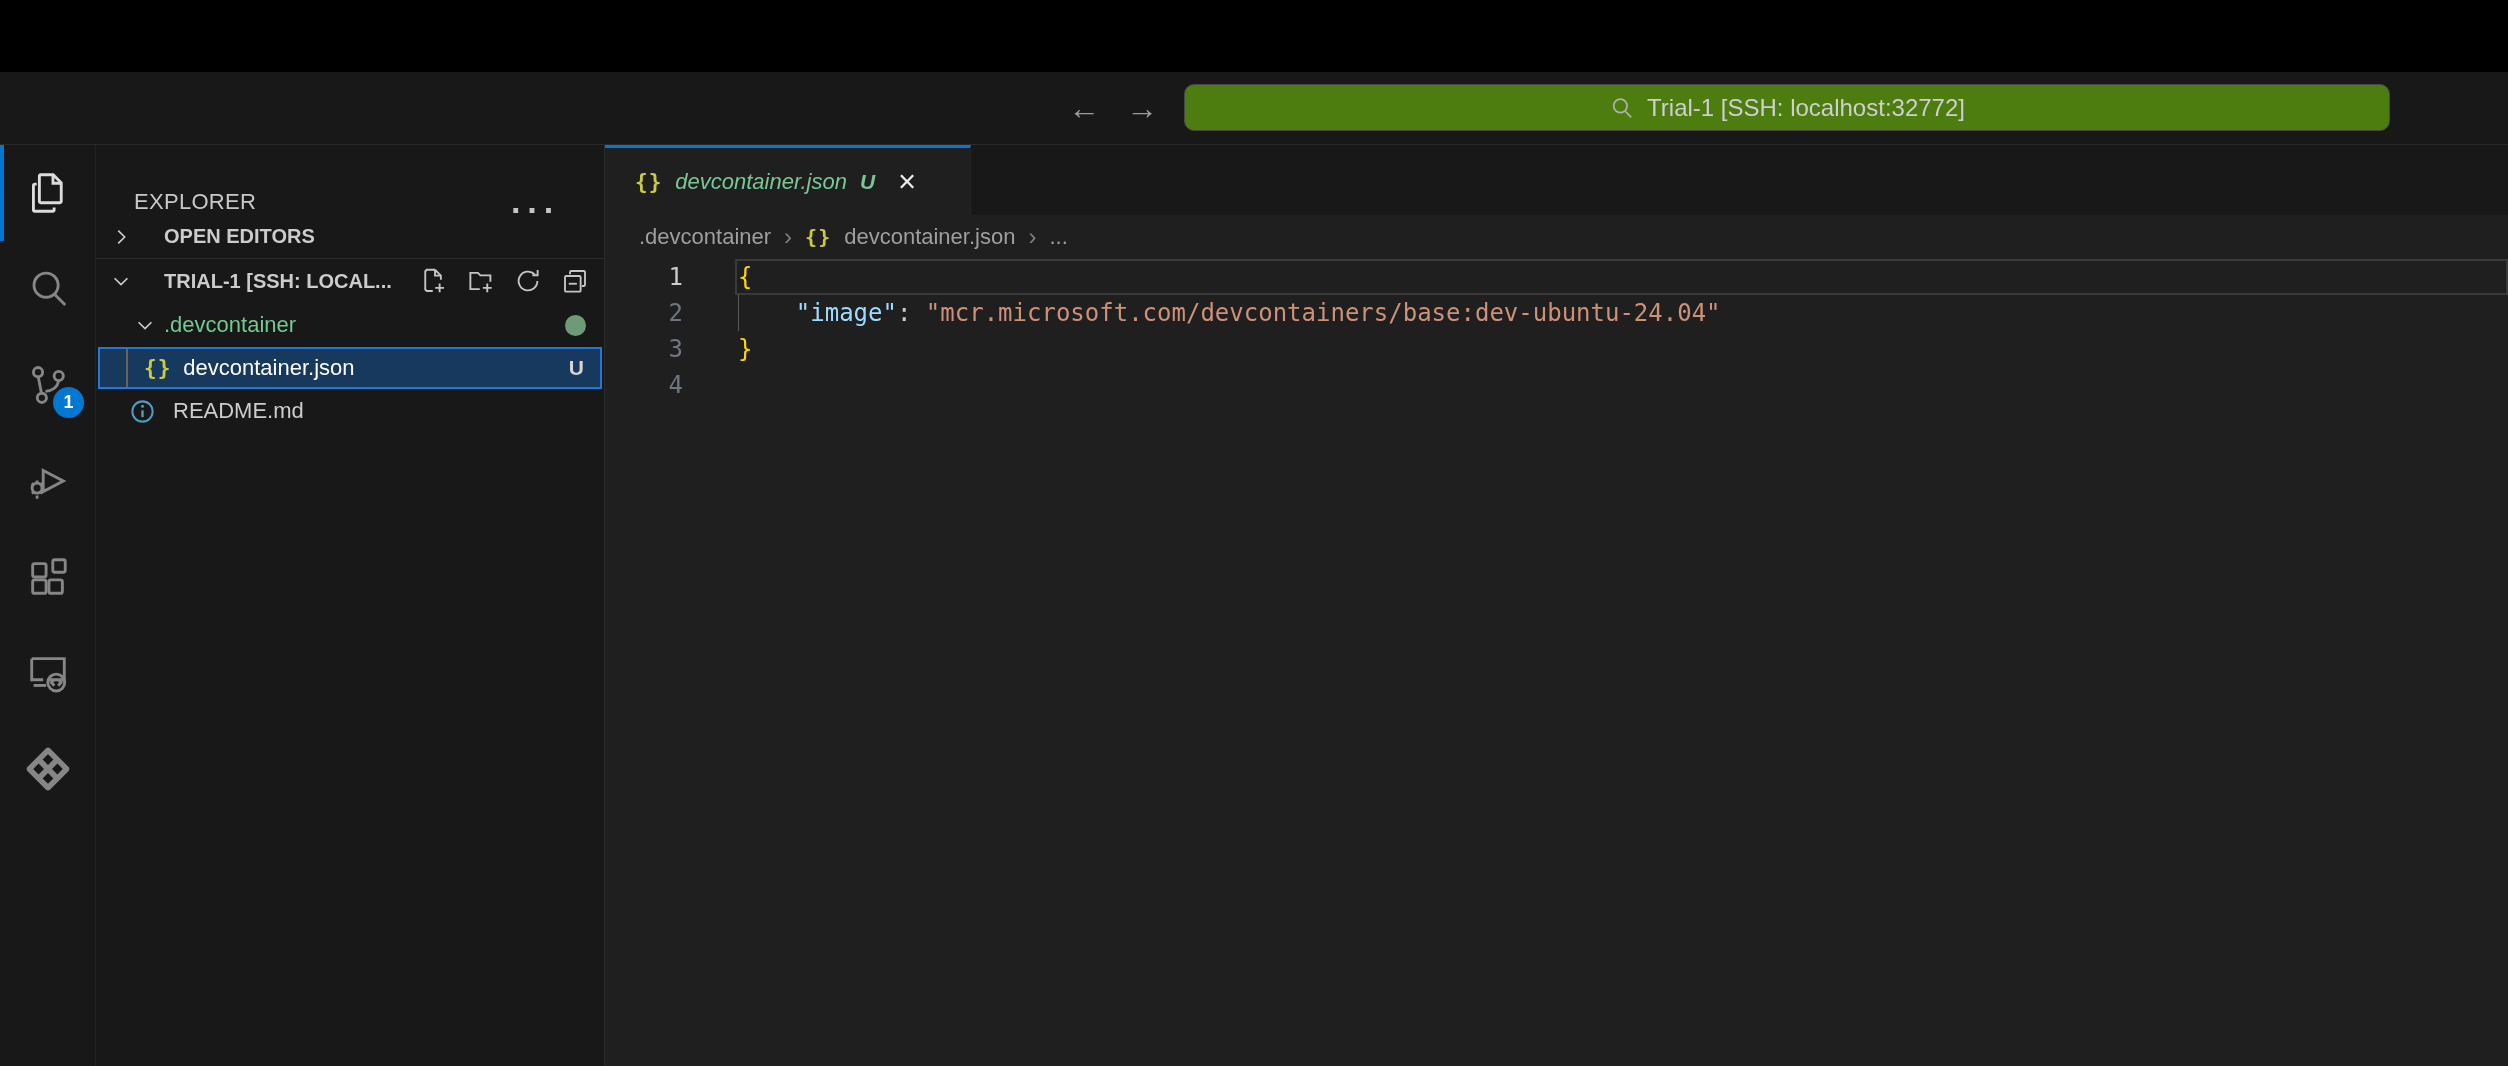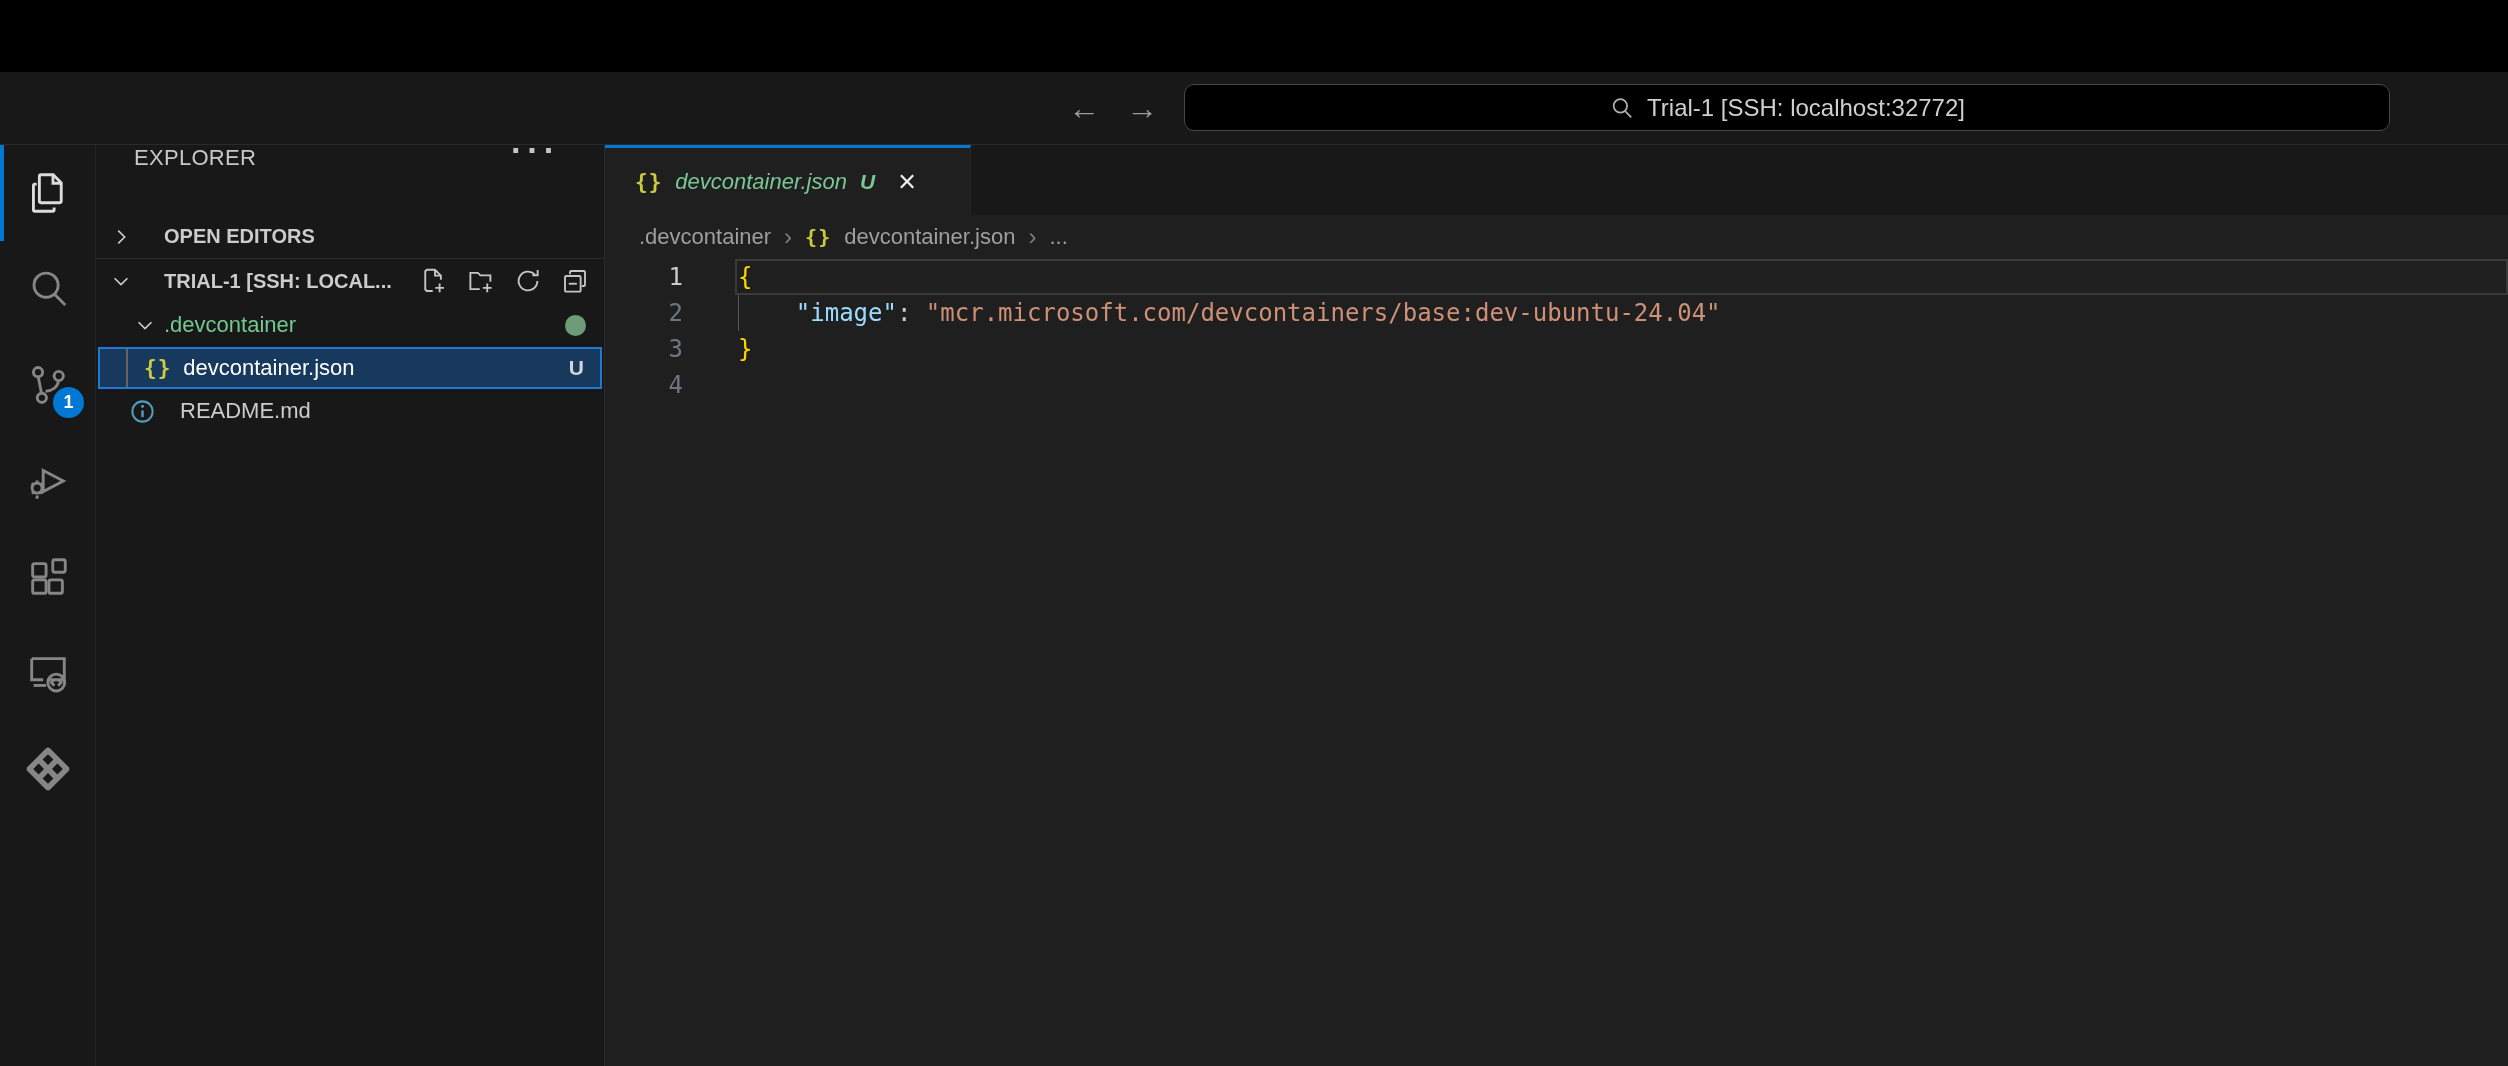--- a/index.html
+++ b/index.html
@@ -6,38 +6,38 @@
   html,body { background:#000; }
   body { font-family:"Liberation Sans", sans-serif; }
 
   .window { position:relative; width:2508px; height:1066px; background:#1f1f1f; overflow:hidden; }
 
   
   .top-strip { position:absolute; left:0; top:0; width:2508px; height:72px; background:#000; }
   .title-bar { position:absolute; left:0; top:72px; width:2508px; height:73px; background:#181818; border-bottom:1px solid #2a2a2a; }
   .nav-arrows { position:absolute; left:1066px; top:0; height:72px; display:flex; align-items:center; gap:22px; }
   .nav-arrow { font-size:32px; color:#9b9b9b; width:36px; text-align:center; cursor:default; }
-  .search-box { position:absolute; left:1184px; top:12px; width:1206px; height:47px; background:#000000; border:1px solid #474747; border-radius:10px; display:flex; align-items:center; justify-content:center; gap:12px; color:#cfcfcf; font-size:24px; }
+  .search-box { position:absolute; left:1184px; top:12px; width:1206px; height:47px; background:#4d7c0f; border:1px solid #474747; border-radius:10px; display:flex; align-items:center; justify-content:center; gap:12px; color:#cfcfcf; font-size:24px; }
   .search-box svg { flex:0 0 auto; }
 
   
   .workbench { position:absolute; left:0; top:145px; width:2508px; height:921px; display:flex; }
 
   
   .activity-bar { width:96px; background:#181818; border-right:1px solid #232323; display:flex; flex-direction:column; }
   .activity-item { position:relative; height:96px; display:flex; align-items:center; justify-content:center; }
   .activity-item svg { stroke:#868686; fill:none; stroke-width:1.5; }
   .activity-item.active svg { stroke:#dcdcdc; }
   .activity-item.active::before { content:""; position:absolute; left:0; top:0; width:4px; height:96px; background:#0078d4; }
   .activity-item .fillicon { fill:#868686; stroke:none; }
   .activity-badge { position:absolute; right:11px; bottom:15px; min-width:31px; height:31px; border-radius:16px; background:#0078d4; color:#fff; font-size:18px; font-weight:700; display:flex; align-items:center; justify-content:center; }
 
   
   .sidebar { width:509px; background:#181818; border-right:1px solid #2b2b2b; display:flex; flex-direction:column; color:#cccccc; }
-  .sidebar-title { height:70px; display:flex; align-items:flex-start; padding:0 44px 0 38px;gap:12px; }
+  .sidebar-title { height:70px; display:flex; align-items:flex-end; padding:0 44px 0 38px;gap:12px; }
   .sidebar-title-label { font-size:22px; color:#c8c8c8; letter-spacing:0.3px; }
   .ellipsis-icon { margin-left:auto; color:#c5c5c5; font-size:34px; font-weight:700; letter-spacing:5px; line-height:10px; cursor:pointer; }
   .section-row { height:44px; display:flex; align-items:center; padding-left:12px; font-weight:700; font-size:20px; color:#cccccc;gap:26px; }
   .section-row.open-editors { border-bottom:1px solid #2b2b2b; }
   .twisty { width:26px; height:26px; display:flex; align-items:center; justify-content:center; flex:0 0 auto; }
   .twisty svg { stroke:#cccccc; fill:none; stroke-width:1.8; }
   .section-label { margin-left:4px; white-space:nowrap; overflow:hidden; }
   .ws-actions { margin-left:auto; display:flex; align-items:center; gap:17px; padding-right:14px; }
   .ws-actions svg { stroke:#c5c5c5; fill:none; stroke-width:1.5; cursor:pointer; }
 
@@ -46,21 +46,21 @@
   .row-folder { padding-left:36px; }
   .folder-label { margin-left:6px; color:#73c991; }
   .git-dot { margin-left:auto; margin-right:18px; width:21px; height:21px; border-radius:50%; background:#6e9b77; }
   .row-selected { height:42px; margin:0 2px; background:#17395d; border:2px solid #2478d4; padding-left:44px; position:relative; }
   .indent-guide { position:absolute; left:26px; top:0; width:2px; height:100%; background:#6b6358; }
   .json-glyph { font-family:"DejaVu Sans Mono", monospace; font-weight:700; color:#cbcb41; font-size:21px; letter-spacing:1px; }
   .row-selected .file-label { margin-left:12px; color:#ffffff; }
   .u-badge { margin-left:auto; margin-right:16px; font-size:21px; font-weight:600; color:#d4d4d4; }
   .row-readme { padding-left:33px; }
   .row-readme svg { stroke:#519aba; fill:none; stroke-width:1.8; }
-  .row-readme .file-label { margin-left:24px; }
+  .row-readme .file-label { margin-left:17px; }
 
   
   .editor-area { flex:1; display:flex; flex-direction:column; background:#1f1f1f; min-width:0; }
   .tab-bar { height:70px; background:#181818; display:flex; }
   .tab { width:366px; background:#1f1f1f; border-top:3px solid #0078d4; border-right:1px solid #252525; display:flex; align-items:center; padding:0 22px 0 30px; gap:13px; cursor:pointer; }
   .tab-label { font-size:22px; font-style:italic; color:#79c795; white-space:nowrap; }
   .tab-badge { font-size:21px; font-style:italic; color:#79c795; font-weight:600; }
   .tab-close { margin-left:10px; color:#ececec; font-size:31px; line-height:31px; cursor:pointer; }
 
   .breadcrumb { height:44px; display:flex; align-items:center; padding-left:34px; gap:13px; font-size:22px; color:#9f9f9f; }

